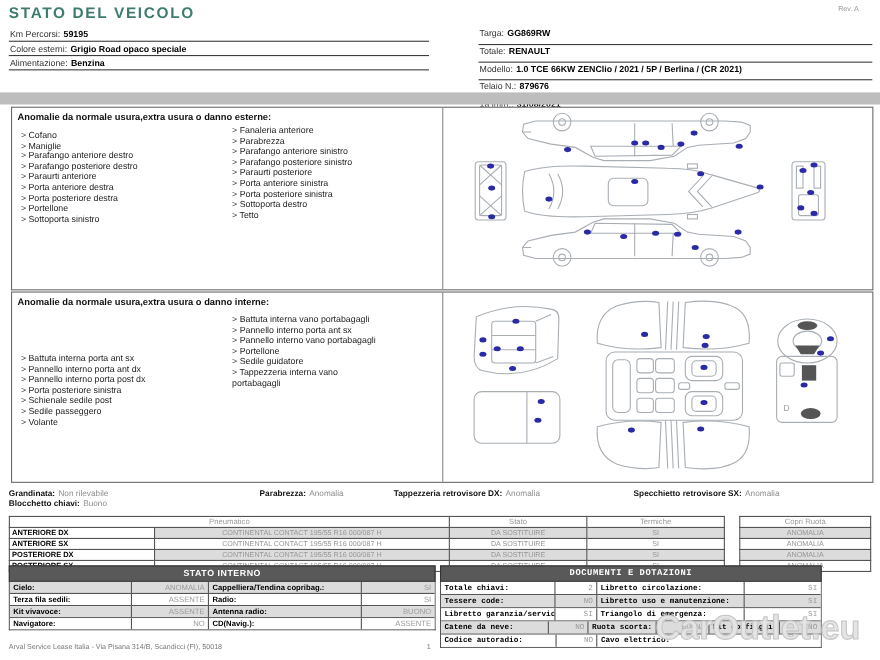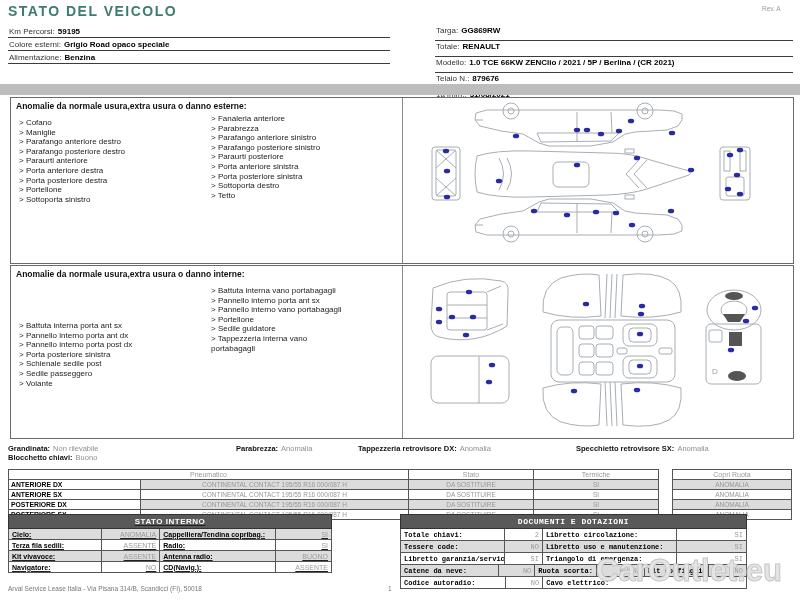--- a/index.html
+++ b/index.html
@@ -371,21 +371,21 @@
         </tr>
     <tr class="r-odd">
           <td class="v-cell">ANOMALIA</td>
         </tr>
     <tr class="r-even">
           <td class="v-cell">ANOMALIA</td>
         </tr>
   </tbody>
     </table>
 
-  <div class="abs" style="left:8px;top:514px;width:324px;text-decoration:underline;">
+  <div class="abs" style="left:8px;top:514px;width:388px;">
     <div class="bar">STATO INTERNO</div>
     <div class="kvtab">
       <div class="kvrow bg-g">
         <div class="kl" style="width:112px">Cielo:</div>
         <div class="kv" style="width:70px">ANOMALIA</div>
         <div class="kl" style="width:140px">Cappelliera/Tendina copribag.:</div>
         <div class="kv" style="width:66px">SI</div>
       </div>
       <div class="kvrow bg-w">
         <div class="kl" style="width:112px">Terza fila sedili:</div>

